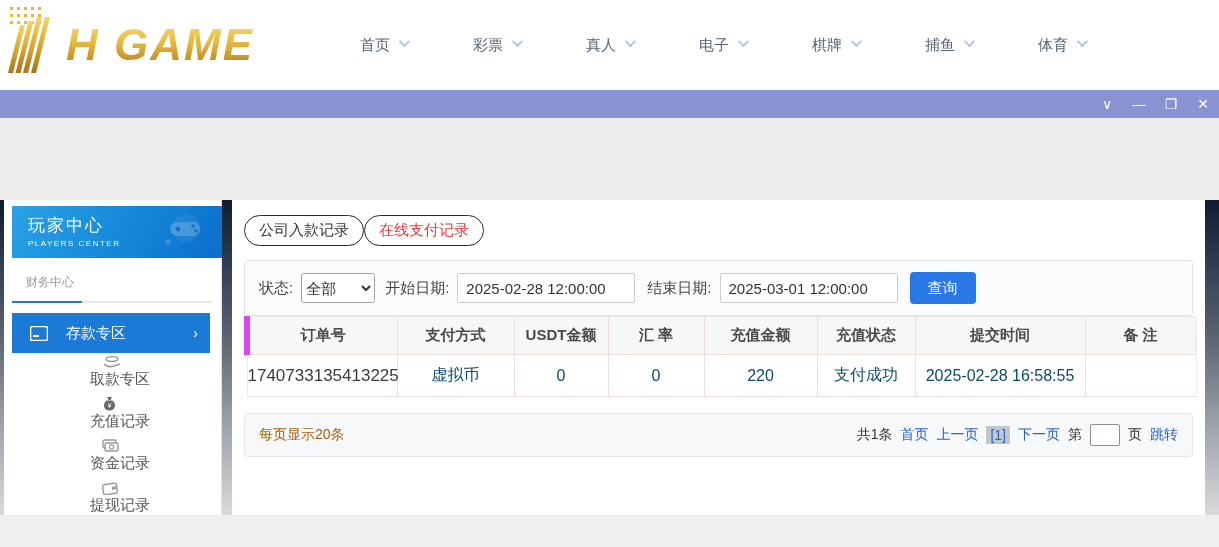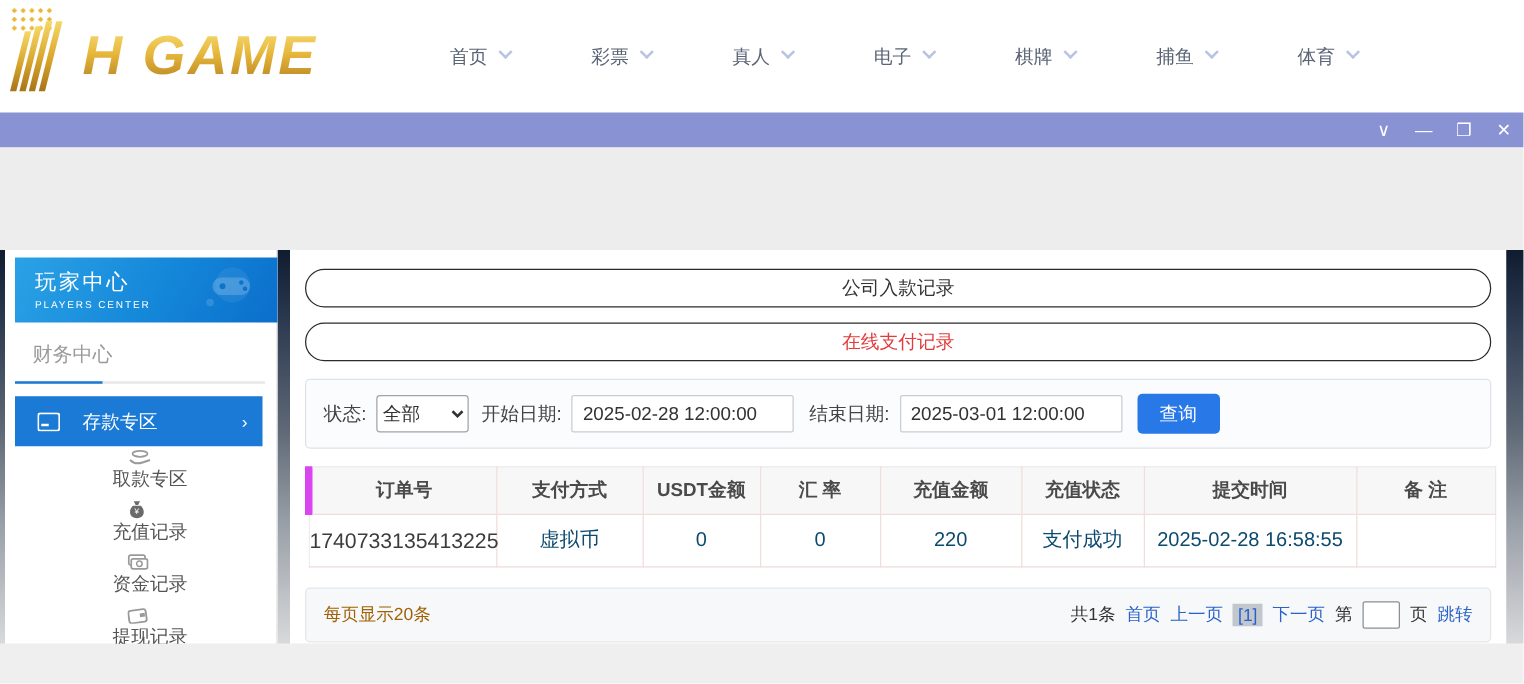--- a/index.html
+++ b/index.html
@@ -39,39 +39,39 @@
   .sidebar { position:absolute; top:0; left:4px; width:218px; height:315px; background:#fff;
       border-right:1px solid #e3e3e3; padding:6px 0 0 8px; }
   .panel { position:absolute; top:0; left:232px; width:973px; height:315px; background:#fff; padding:12px 12px 0 12px; }
 
   
   .sb-header { position:relative; width:210px; height:52px; background:linear-gradient(120deg,#2ba2e6 0%,#1487d9 55%,#0b6ecb 100%);
       color:#fff; padding:8px 0 0 16px; overflow:hidden; }
   .sb-title { font-size:17px; letter-spacing:2px; }
   .sb-sub { font-size:8px; letter-spacing:1.5px; margin-top:2px; }
   .sb-pad-icon { position:absolute; right:14px; top:6px; opacity:.55; }
-  .sb-section { font-size:16px; color:#9a9a9a; padding:16px 0 10px 14px; }
+  .sb-section { font-size:12px; color:#9a9a9a; padding:16px 0 10px 14px; }
   .sb-divider { height:2px; width:200px; background:#e8e8e8; position:relative; margin-bottom:10px; }
   .sb-divider::before { content:""; position:absolute; left:0; top:0; width:70px; height:2px; background:#1a7ad5; }
   .sb-item { display:flex; align-items:center; height:40px; width:198px; color:#555; font-size:15px; cursor:pointer; padding-left:18px; position:relative; }
   .sb-item .sb-icon { width:20px; height:16px; margin-right:16px; display:flex; align-items:center; }
   .sb-item.active { background:#1a7ad5; color:#fff; }
   .sb-item.active .sb-arrow { position:absolute; right:12px; color:#fff; font-size:14px; }
   .sb-item:not(.active){ margin-top:1px;flex-direction:column; }
   .sb-list .sb-item { margin-bottom:1px; }
   .sb-list .sb-item:not(.active) { height:41px; }
 
   
-  .tab-row { display:flex; gap:12px; margin:3px 0 14px 0;flex-direction:column; }
+  .tab-row { display:flex; gap:0; margin:3px 0 14px 0; }
   .tab-pill { border:1px solid #2b2b2b; border-radius:16px; padding:5px 14px; font-size:15px; color:#333; background:#fff; cursor:pointer; }
   .tab-pill.active { color:#e23b3b; }
 
   
   .filter-bar { display:flex; align-items:center; border:1px solid #dfe3e8; border-radius:4px; background:#fbfcfd;
-      height:56px; padding:0 14px; margin-bottom:14px; }
+      height:56px; padding:0 14px; }
   .f-label { font-size:15px; color:#444; margin-right:8px; white-space:nowrap; }
   .f-select { width:74px; height:30px; font-size:15px; color:#333; border:1px solid #9fa4aa; border-radius:3px; background:#fff; margin-right:10px; font-family:inherit; }
   .f-input { width:178px; height:30px; border:1px solid #c8cdd2; border-radius:2px; font-size:15px; color:#333; padding:0 8px; margin-right:12px; font-family:inherit; }
   .btn-search { background:#2878e8; color:#fff; border:none; border-radius:4px; height:32px; padding:0 18px; font-size:15px; cursor:pointer; font-family:inherit; }
 
   
   table.rec { width:949px; border-collapse:collapse; table-layout:fixed; }
   table.rec th { background:#f7f7f8; font-size:15px; color:#4a4a4a; font-weight:bold; height:38px;
       border:1px solid #f3dcdc; border-top:1px solid #e9e9e9; }
   table.rec th:first-child{ border-left:6px solid #d946ef; } table.rec th:last-child{ border-right:1px solid #e9e9e9; }

